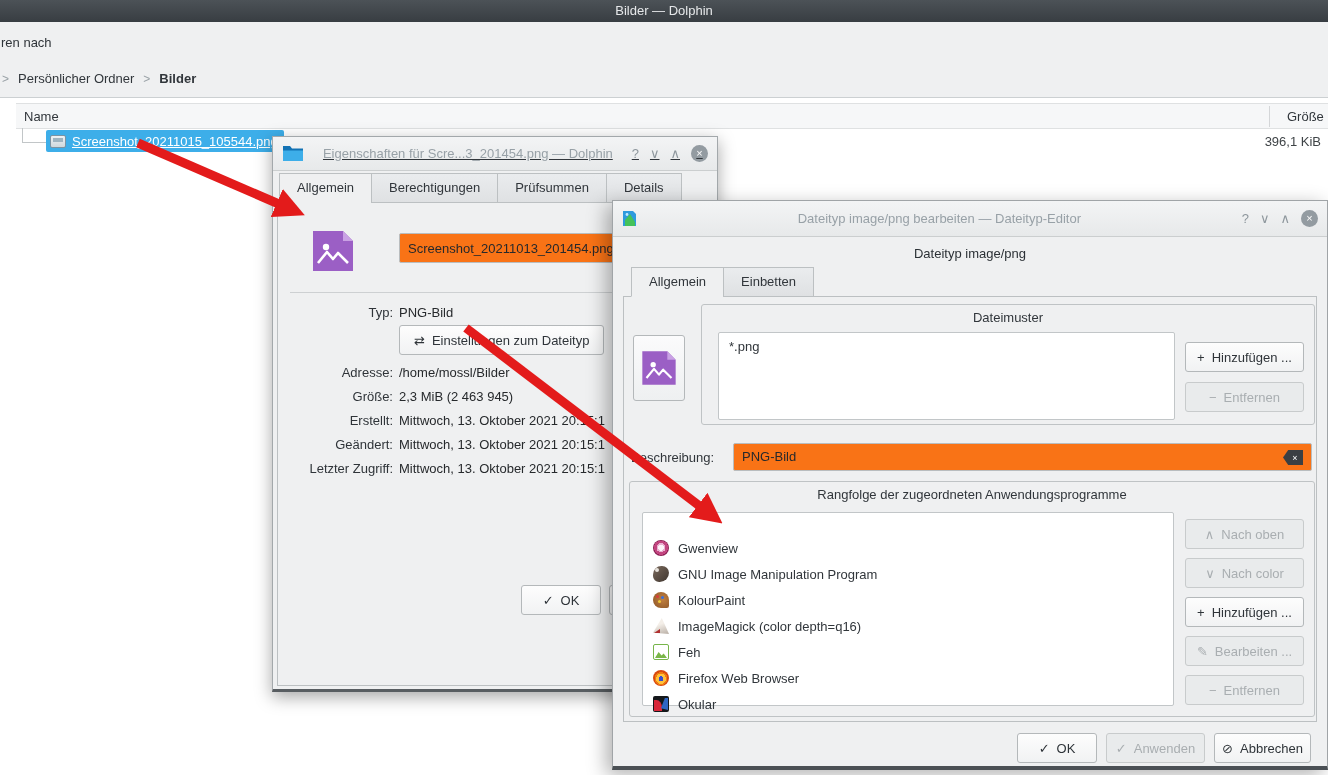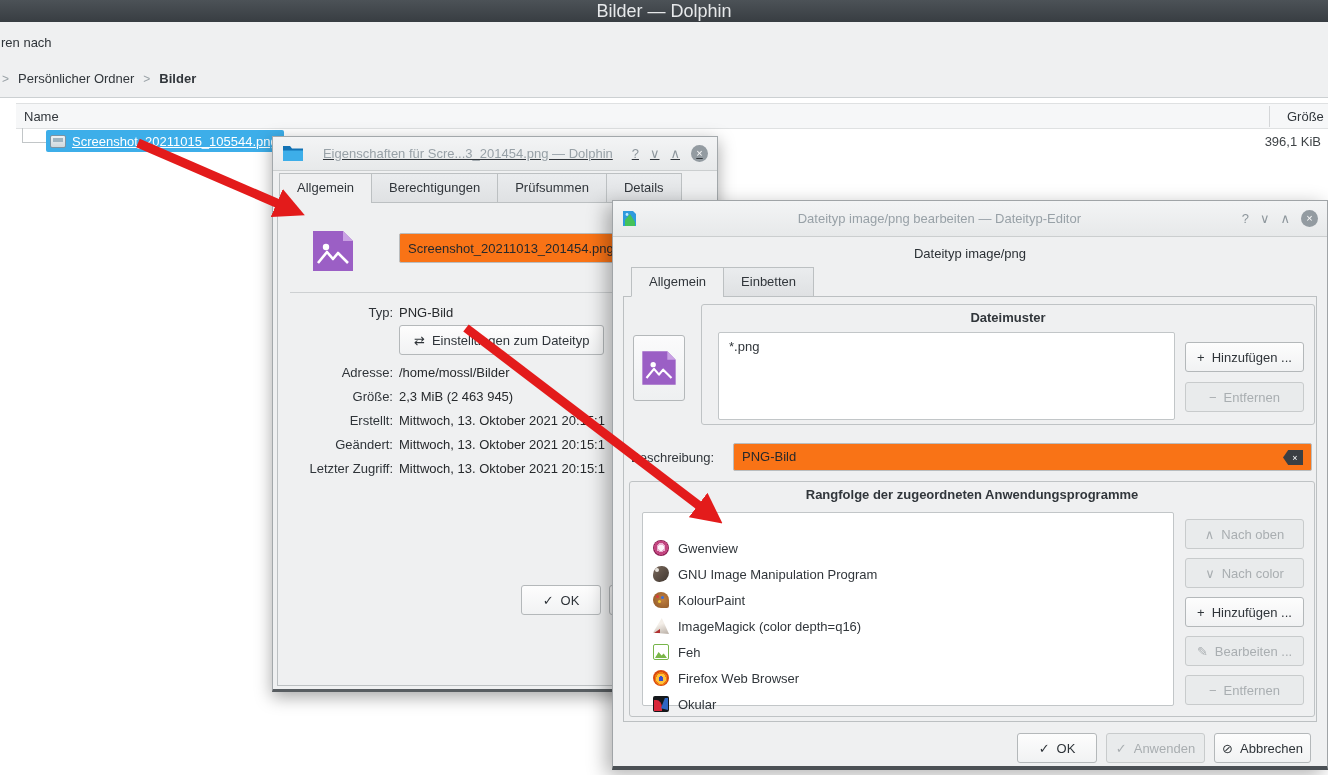--- a/index.html
+++ b/index.html
@@ -4,21 +4,21 @@
 <style>
   * { margin:0; padding:0; box-sizing:border-box; }
   html,body { width:1328px; height:775px; }
   body { font-family:"Liberation Sans","DejaVu Sans",sans-serif; font-size:13px; color:#31363b;
          background:#fff; overflow:hidden; }
   .stage { position:relative; width:1328px; height:775px; background:#fff; }
 
   
   .dolphin-titlebar { position:absolute; left:0; top:0; width:100%; height:22px;
     background:linear-gradient(#4c5257,#383d42); color:#e6e8ea; text-align:center;
-    line-height:22px; font-size:18px; }
+    line-height:22px; font-size:13px; }
   .dolphin-toolbar { position:absolute; left:0; top:22px; width:100%; height:75px; background:#eff0f1; }
   .toolbar-clipped { position:absolute; left:1px; top:13px; color:#2f3439; }
   .breadcrumb { position:absolute; left:2px; top:49px; display:flex; align-items:center; gap:9px; }
   .crumb-chev { color:#99a1a6; font-size:12px; }
   .crumb-last { font-weight:bold; }
   .view { position:absolute; left:0; top:97px; width:100%; height:678px; background:#fff;
     border-top:1px solid #ccd0d2; }
   .view-header { position:absolute; left:0; top:5px; width:100%; height:26px; background:#f6f7f8;
     border-top:1px solid #dfe1e2; border-bottom:1px solid #dfe1e2;margin-left:16px; }
   .col-name { position:absolute; left:8px; top:5px; }
@@ -47,21 +47,21 @@
   .tab.active { background:#eff0f1; border-bottom:1px solid #eff0f1; }
   .panel { position:absolute; border:1px solid #bcc0c2; background:#eff0f1; }
   .btn { position:absolute; display:flex; align-items:center; justify-content:center; gap:7px;
     background:linear-gradient(#fdfdfd,#f1f2f3); border:1px solid #b4b8ba; border-radius:3px;
     height:30px; color:#2f3439; white-space:nowrap; }
   .btn.disabled { color:#a9aeb1; background:#e9ebec; border-color:#c8cbcc; }
   .btn .bicon { font-size:13px; }
   .field { background:#f97316; border:1px solid #b9bdbf; border-radius:2px; font:inherit; color:#26292c;
     padding:0 8px; }
   .groupbox { position:absolute; border:1px solid #bfc3c5; border-radius:3px; }
-  .group-title { position:absolute; left:0; right:0; top:5px; text-align:center;font-weight:bold; }
+  .group-title { position:absolute; left:0; right:0; top:5px; text-align:center; }
   .listbox { position:absolute; background:#fff; border:1px solid #c2c6c8; border-radius:2px; }
 
   
   .props { position:absolute; left:272px; top:136px; width:446px; height:556px; background:#eff0f1;
     border:1px solid #a3a8ab; border-bottom:3px solid #585d61; box-shadow:0 5px 16px rgba(0,0,0,.35); z-index:10;text-decoration:underline; }
   .props .tabbar { left:6px; top:36px; }
   .props .panel { left:4px; right:4px; top:65px; bottom:3px; }
   .props-icon { position:absolute; left:31px; top:24px; }
   .props-name { position:absolute; left:121px; top:30px; width:276px; height:30px; }
   .props-hr { position:absolute; left:12px; right:10px; top:89px; border-top:1px solid #cdd0d2; }

